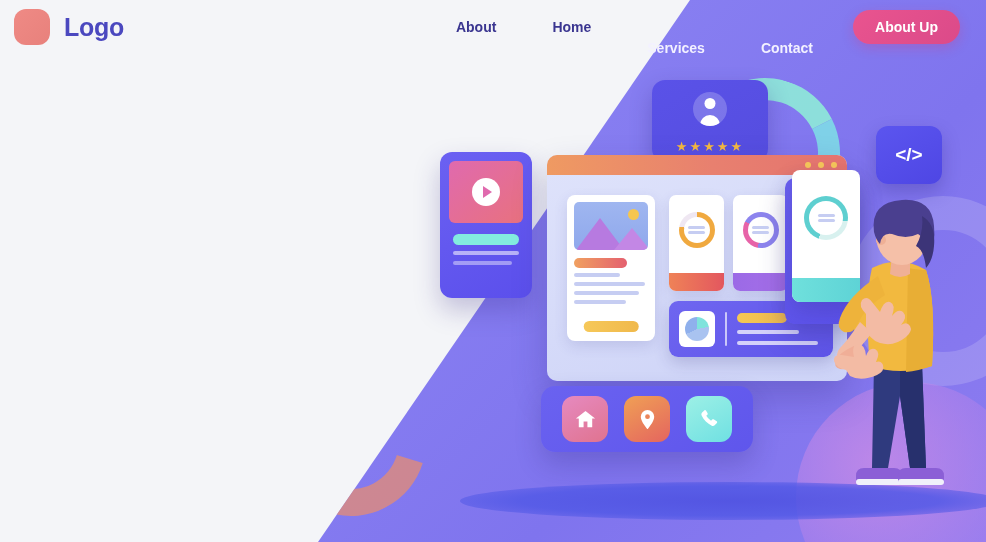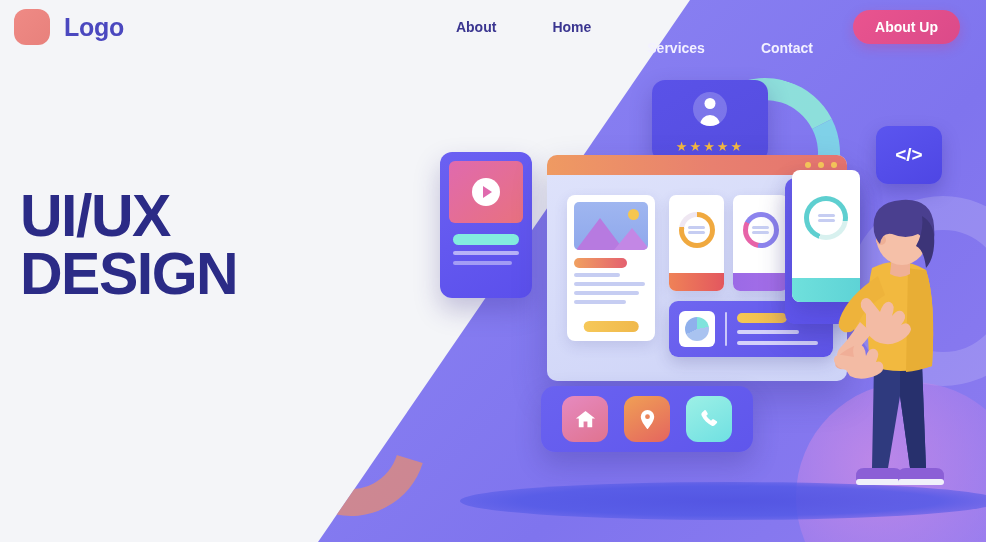--- a/index.html
+++ b/index.html
@@ -415,19 +415,15 @@
     <nav class="nav">
       <a href="#" class="dark">About</a>
       <a href="#" class="dark">Home</a>
       <a href="#" class="light">Services</a>
       <a href="#" class="light">Contact</a>
       <button class="signup">About Up</button>
     </nav>
   </div>
 
   <div class="hero">
-    <h1>
-      <span>UI/UX</span>
-      <span class="l2">DESIGN</span>
-    </h1>
   </div>
 
 </div>
 
 </body></html>

